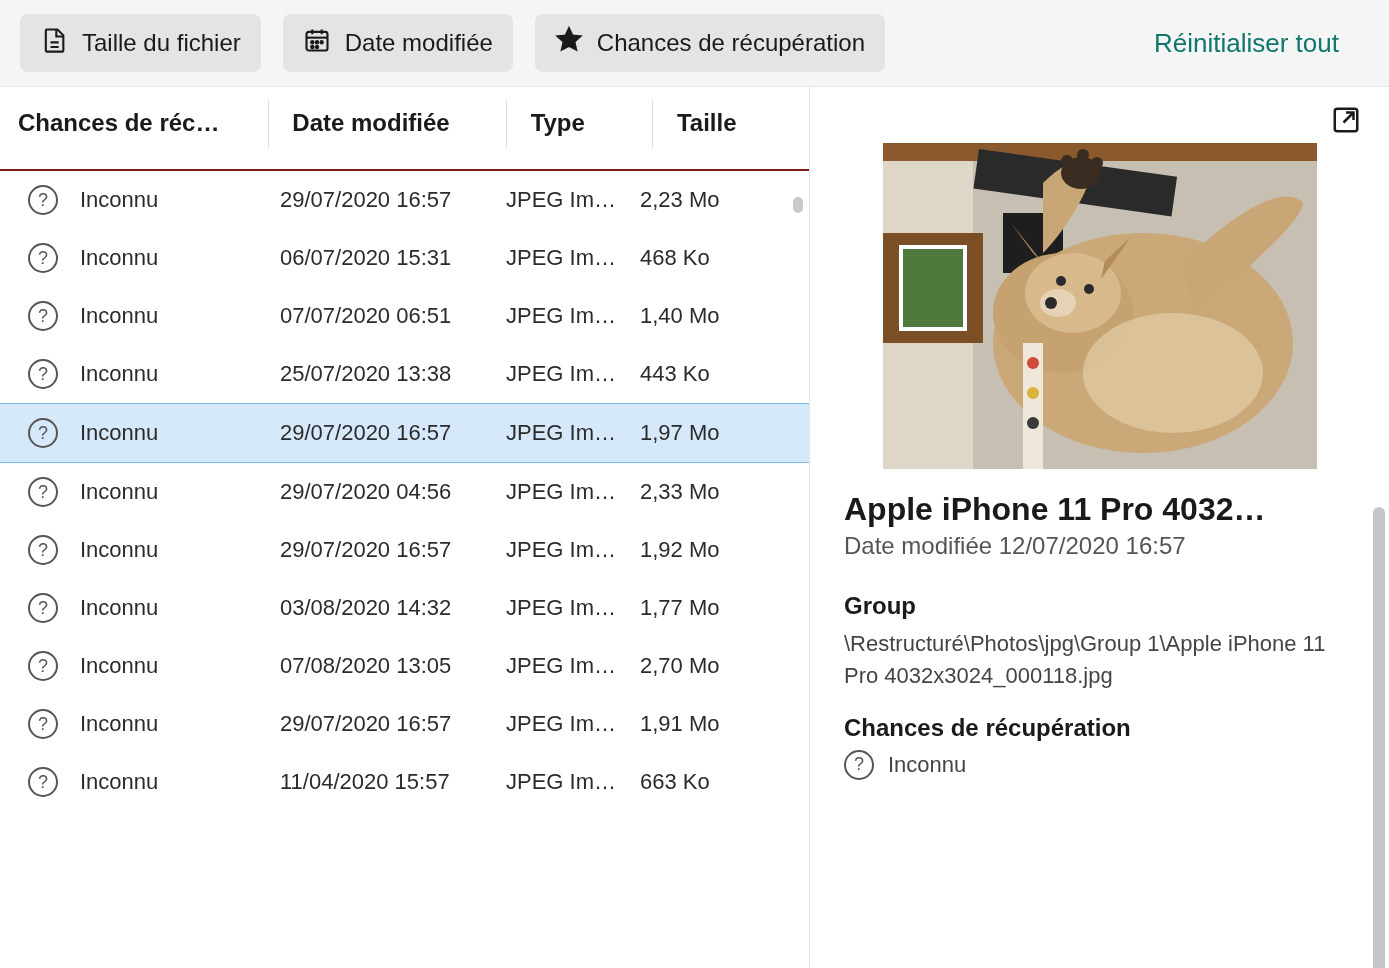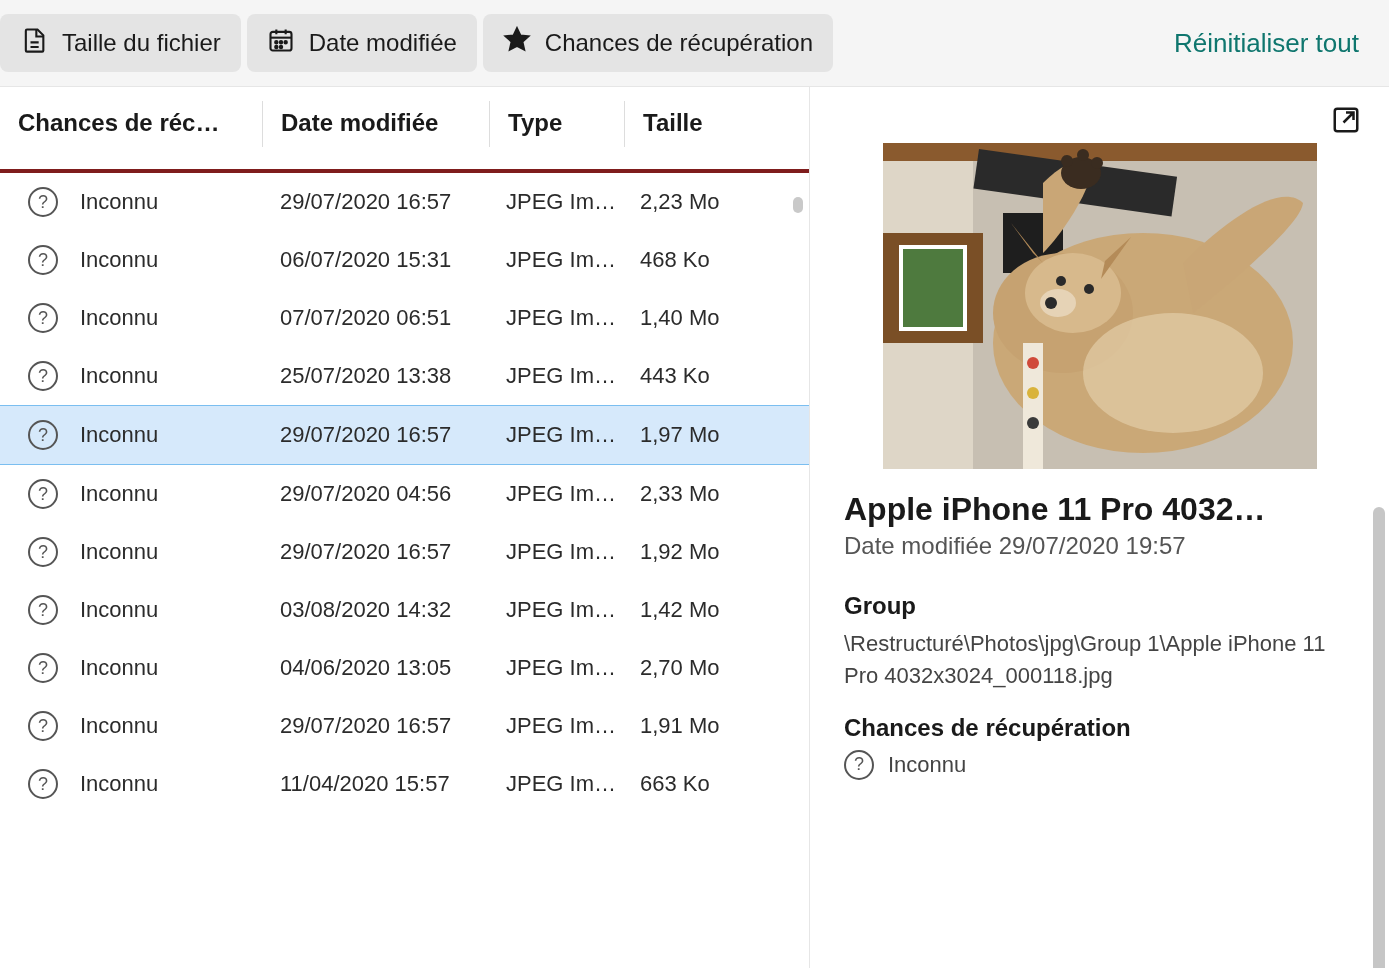--- a/index.html
+++ b/index.html
@@ -11,24 +11,24 @@
     background: #fff;
     width: 1389px;
     height: 968px;
     overflow: hidden;
   }
 
   
   .toolbar {
     background: #f5f5f5;
     border-bottom: 1px solid #e6e6e6;
-    padding: 14px 0;
+    padding: 14px 20px;
     display: flex;
     align-items: center;
-    gap: 6px;
+    gap: 22px;
     justify-content: space-between;
   }
   .filter-btn {
     display: inline-flex;
     align-items: center;
     gap: 14px;
     background: #e4e4e4;
     border: none;
     border-radius: 8px;
     padding: 12px 20px;
@@ -62,23 +62,24 @@
     flex: 1;
     padding: 24px 34px 10px 34px;
     overflow-y: auto;
     position: relative;
   }
 
   
   .thead {
     display: flex;
     padding: 22px 0 22px 18px;
-    border-bottom: 4px solid #7f1d1d;
+    border-bottom: 2px solid #7f1d1d;
     font-weight: 600;
     font-size: 24px;
+    justify-content: space-between;
   }
   .thead .col { white-space: nowrap; overflow: hidden; text-overflow: ellipsis; }
   .col-sep { border-right: 1px solid #ddd; height: 46px; margin-top:-8px; }
 
   .col-chance { width: 244px; padding-right:6px;}
   .col-date   { width: 226px; padding-left:18px;}
   .col-type   { width: 134px; padding-left:18px;}
   .col-size   { width: 150px; padding-left:18px;}
 
   .tbody { overflow-y: auto; height: calc(100% - 70px); }
@@ -263,28 +264,28 @@
           <div class="cell cell-type">JPEG Im…</div>
           <div class="cell cell-size">1,92 Mo</div>
         </div>
         <div class="row">
           <div class="cell cell-chance">
             <span class="q-icon">?</span>
             <span>Inconnu</span>
           </div>
           <div class="cell cell-date">03/08/2020 14:32</div>
           <div class="cell cell-type">JPEG Im…</div>
-          <div class="cell cell-size">1,42 Mo</div>
-        </div>
-        <div class="row">
-          <div class="cell cell-chance">
-            <span class="q-icon">?</span>
-            <span>Inconnu</span>
-          </div>
-          <div class="cell cell-date">04/06/2020 13:05</div>
+          <div class="cell cell-size">1,77 Mo</div>
+        </div>
+        <div class="row">
+          <div class="cell cell-chance">
+            <span class="q-icon">?</span>
+            <span>Inconnu</span>
+          </div>
+          <div class="cell cell-date">07/08/2020 13:05</div>
           <div class="cell cell-type">JPEG Im…</div>
           <div class="cell cell-size">2,70 Mo</div>
         </div>
         <div class="row">
           <div class="cell cell-chance">
             <span class="q-icon">?</span>
             <span>Inconnu</span>
           </div>
           <div class="cell cell-date">29/07/2020 16:57</div>
           <div class="cell cell-type">JPEG Im…</div>
@@ -352,21 +353,21 @@
         <ellipse cx="290" cy="230" rx="90" ry="60" fill="#e3cda8" opacity="0.7"></ellipse>
 
         <rect x="140" y="200" width="20" height="126" fill="#efe8da"></rect>
         <circle cx="150" cy="220" r="6" fill="#d04a3a"></circle>
         <circle cx="150" cy="250" r="6" fill="#d9b33b"></circle>
         <circle cx="150" cy="280" r="6" fill="#3a3a3a"></circle>
       </svg>
     </div>
 
     <div class="detail-title">Apple iPhone 11 Pro 4032…</div>
-    <div class="detail-sub2">Date modifiée 29/07/2020 19:57</div>
+    <div class="detail-sub2">Date modifiée 12/07/2020 16:57</div>
 
     <div class="section-h">Group</div>
     <div class="section-body">\Restructuré\Photos\jpg\Group 1\Apple iPhone 11 Pro 4032x3024_000118.jpg</div>
 
     <div class="section-h">Chances de récupération</div>
     <div class="chance-line">
       <span class="q-icon" style="margin-left:0">?</span>
       <span>Inconnu</span>
     </div>
 

